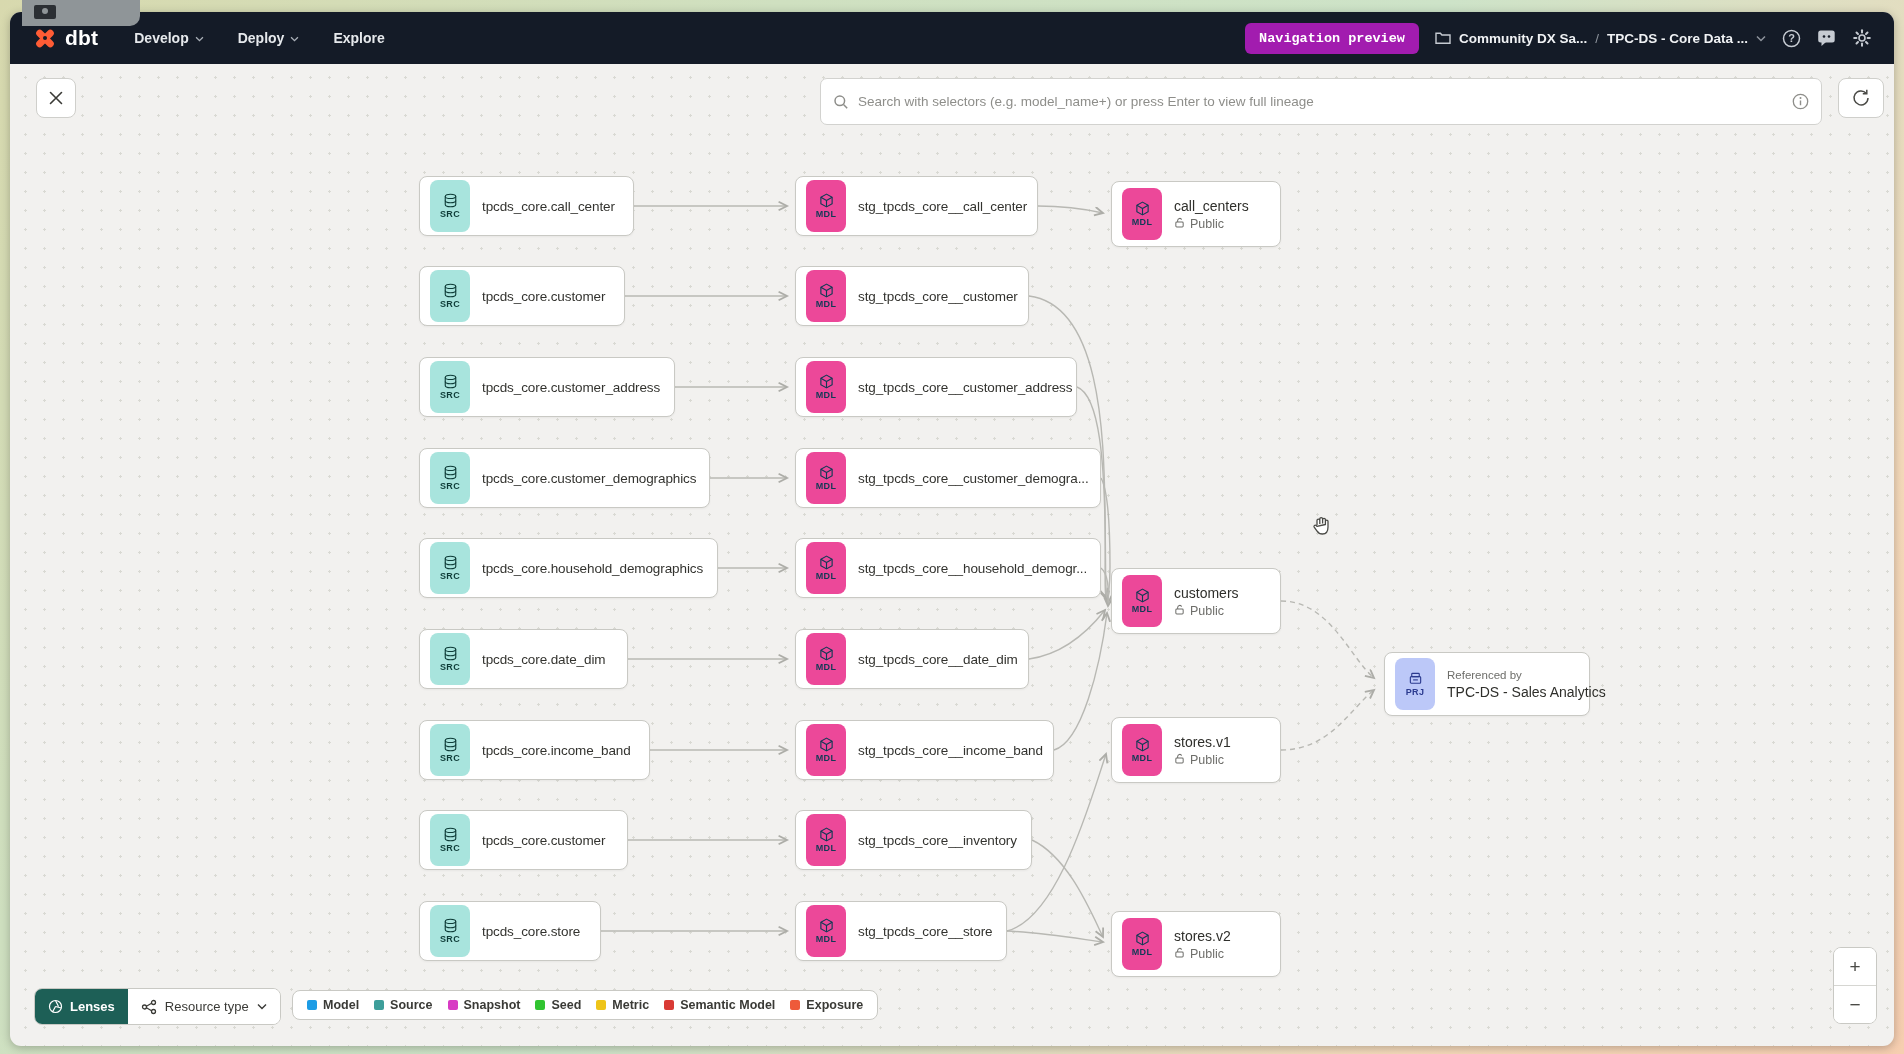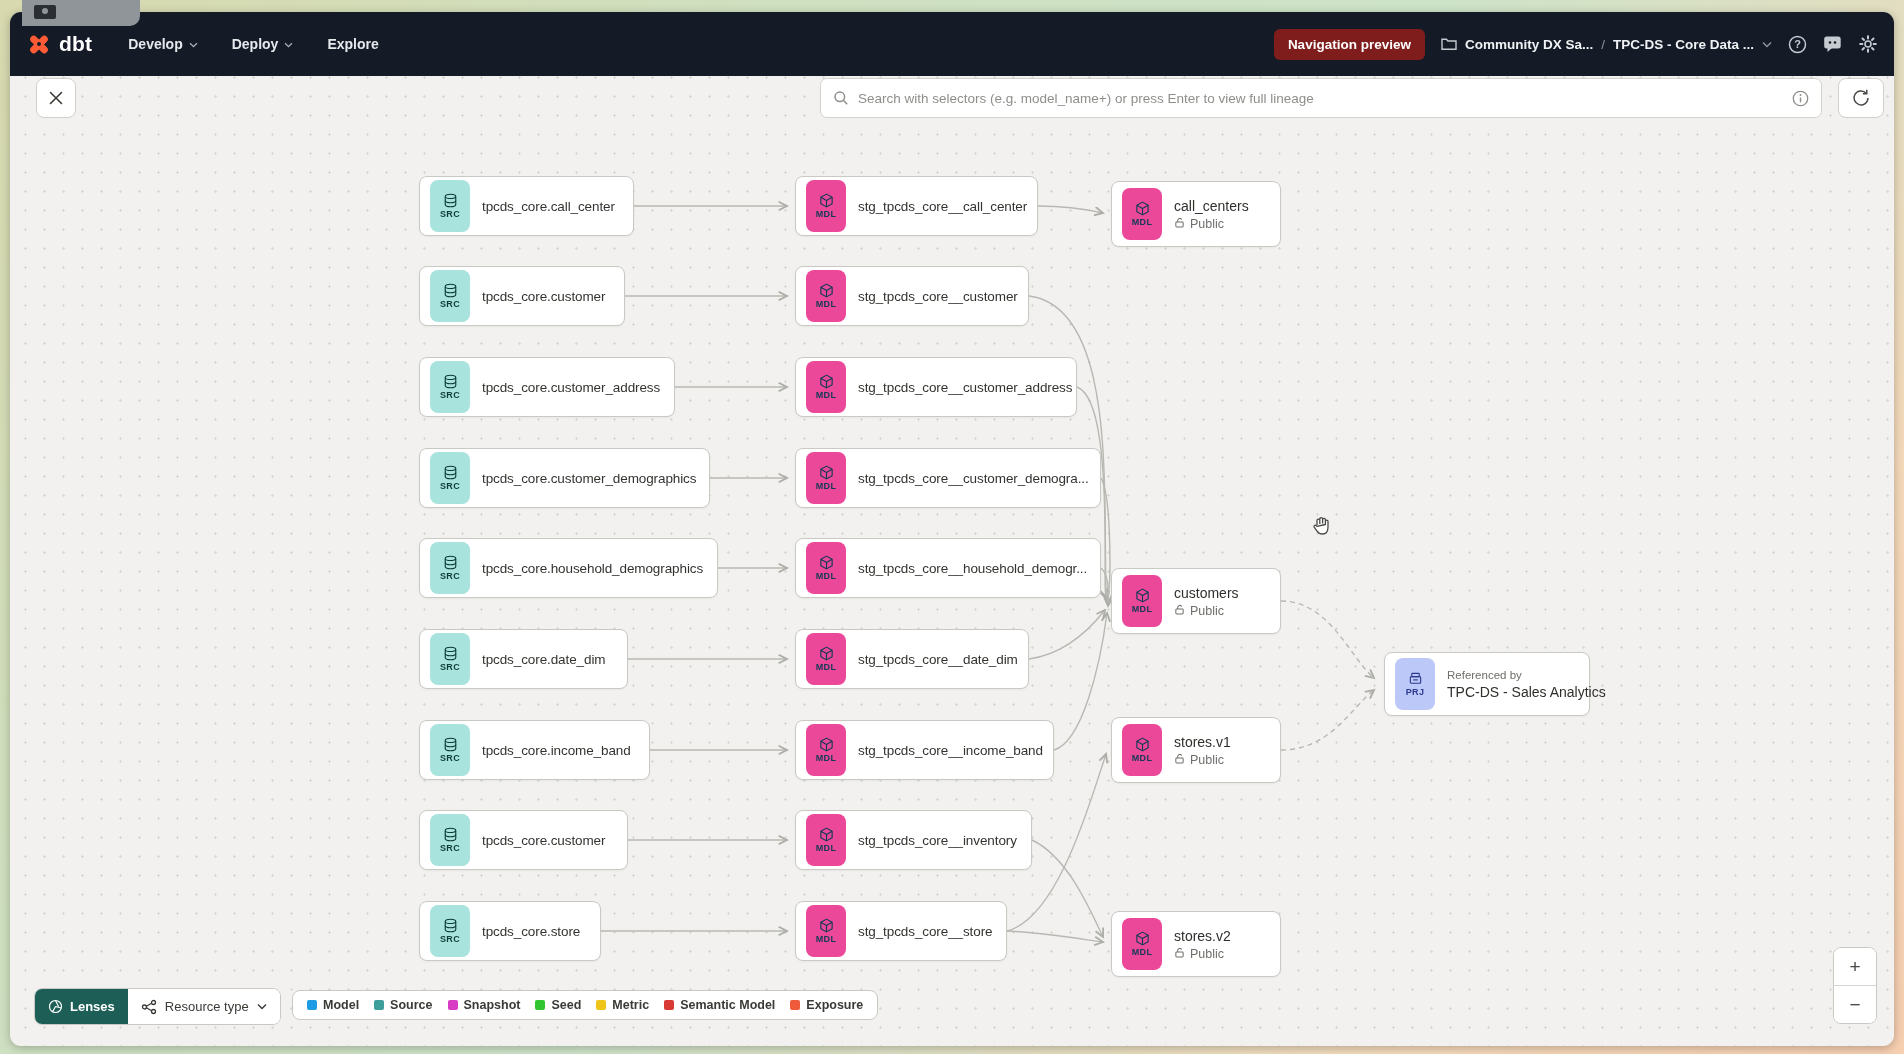--- a/index.html
+++ b/index.html
@@ -9,51 +9,51 @@
     background:linear-gradient(130deg,#d8d9ae 0%,#cfe0c0 28%,#cde3c8 52%,#f4d9ba 82%,#f6ceb0 100%);
     position:relative;
   }
   .app {
     position:absolute; left:10px; top:12px; right:10px; bottom:8px;
     background:#f2f1ef; border-radius:11px; overflow:hidden;
     box-shadow:0 2px 10px rgba(0,0,0,.25);
   }
   
   .navbar {
-    position:absolute; left:0; top:0; right:0; height:64px;
-    background:#141b27; display:flex; align-items:center; padding:0 16px; z-index:5;
+    position:absolute; left:0; top:0; right:0; height:52px;
+    background:#141b27; display:flex; align-items:center; padding:0 22px; z-index:5;
   }
   .logo-wrap { display:flex; align-items:center; gap:7px; margin-right:36px; }
   .logo-mark { position:relative; width:26px; height:26px; }
   .logo-mark .bar { position:absolute; left:2px; top:10px; width:22px; height:7px; border-radius:3.5px; background:#ff5c35; }
   .logo-mark .b1 { transform:rotate(45deg); }
   .logo-mark .b2 { transform:rotate(-45deg); }
   .logo-mark .dot { position:absolute; left:11px; top:11px; width:4px; height:4px; background:#141b27; border-radius:50%; }
   .logo-text { color:#fff; font-size:21px; font-weight:700; letter-spacing:.2px; }
   .nav-items { display:flex; align-items:center; gap:34px; }
   .nav-item { display:flex; align-items:center; gap:6px; color:#e6e9ec; font-size:14px; font-weight:700; cursor:pointer; }
   .nav-item svg { margin-top:1px; }
   .nav-right { margin-left:auto; display:flex; align-items:center; gap:16px; }
-  .preview-btn { background:#7f1d1d; color:#fff; font-size:13.5px; font-weight:700; border:none; border-radius:6px; padding:8px 14px; cursor:pointer; }
+  .preview-btn { background:#a21caf; color:#fff; font-size:13.5px; font-weight:700; border:none; border-radius:6px; padding:8px 14px; cursor:pointer;font-family:Liberation Mono, monospace; }
   .breadcrumb { display:flex; align-items:center; gap:8px; color:#f0f2f4; font-size:13.5px; font-weight:700; }
   .breadcrumb .sep { color:#8d939c; font-weight:400; }
   .nav-icon { color:#c6cbd2; display:flex; align-items:center; cursor:pointer; }
   
   .canvas {
     position:absolute; left:0; top:48px; right:0; bottom:0;
     background-image:radial-gradient(circle,#d9d9d3 1.1px,transparent 1.35px);
     background-size:19px 19px; background-position:6px 8px;
   }
   .edges { position:absolute; left:0; top:0; z-index:1; pointer-events:none; }
   
   .btn-close { position:absolute; left:26px; top:66px; width:40px; height:40px; background:#fff;
     border:1px solid #cfcfcb; border-radius:8px; display:flex; align-items:center; justify-content:center; z-index:6; cursor:pointer; }
   .chip { position:absolute; left:72px; top:67px; height:38px; background:#fff; border:1px solid #cfcfcb;
     border-radius:7px; display:flex; align-items:center; padding:0 16px; font-size:13px; color:#3d3d3a; font-weight:700; z-index:6; }
-  .searchbar { position:absolute; left:810px; top:66px; width:1002px; height:40px; background:#fff;
+  .searchbar { position:absolute; left:810px; top:66px; width:1002px; height:47px; background:#fff;
     border:1px solid #d2d2cf; border-radius:7px; display:flex; align-items:center; padding:0 12px; gap:9px; z-index:6; }
   .searchbar input { flex:1; border:none; outline:none; font-size:13.5px; color:#3d3d3a; font-family:"Liberation Sans",sans-serif; background:transparent; }
   .searchbar input::placeholder { color:#8e8e8a; }
   .btn-refresh { position:absolute; left:1828px; top:66px; width:46px; height:40px; background:#fff;
     border:1px solid #cfcfcb; border-radius:8px; display:flex; align-items:center; justify-content:center; z-index:6; cursor:pointer; }
   
   .node { position:absolute; z-index:2; background:#fff; border:1px solid #c9c9c4; border-radius:8px;
     display:flex; align-items:center; gap:12px; padding:0 10px; box-shadow:0 1px 2px rgba(40,40,35,.05); cursor:pointer; }
   .tile { width:40px; height:52px; border-radius:8px; display:flex; flex-direction:column; align-items:center; justify-content:center; flex:0 0 auto; }
   .tile-src { background:#a8e4dd; color:#0e3c38; }

